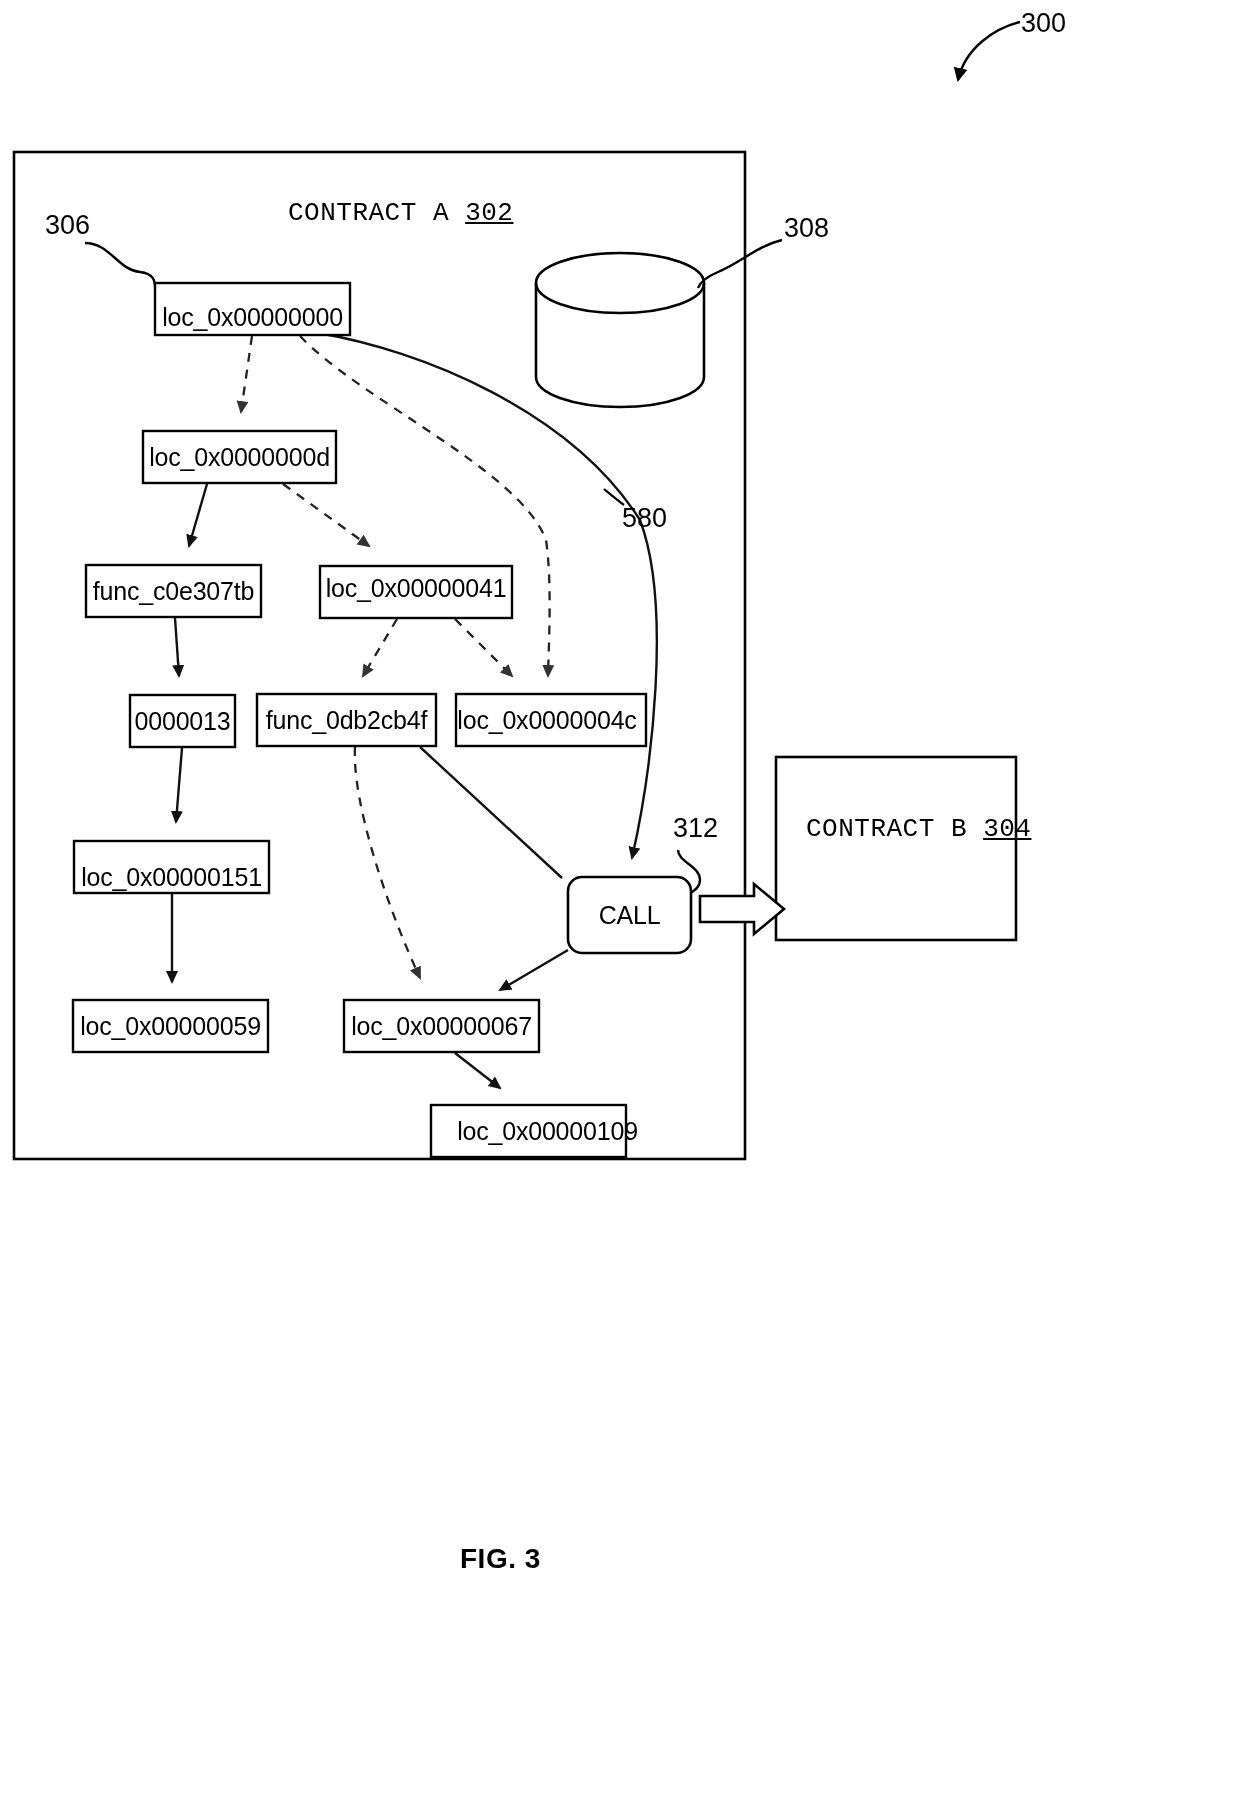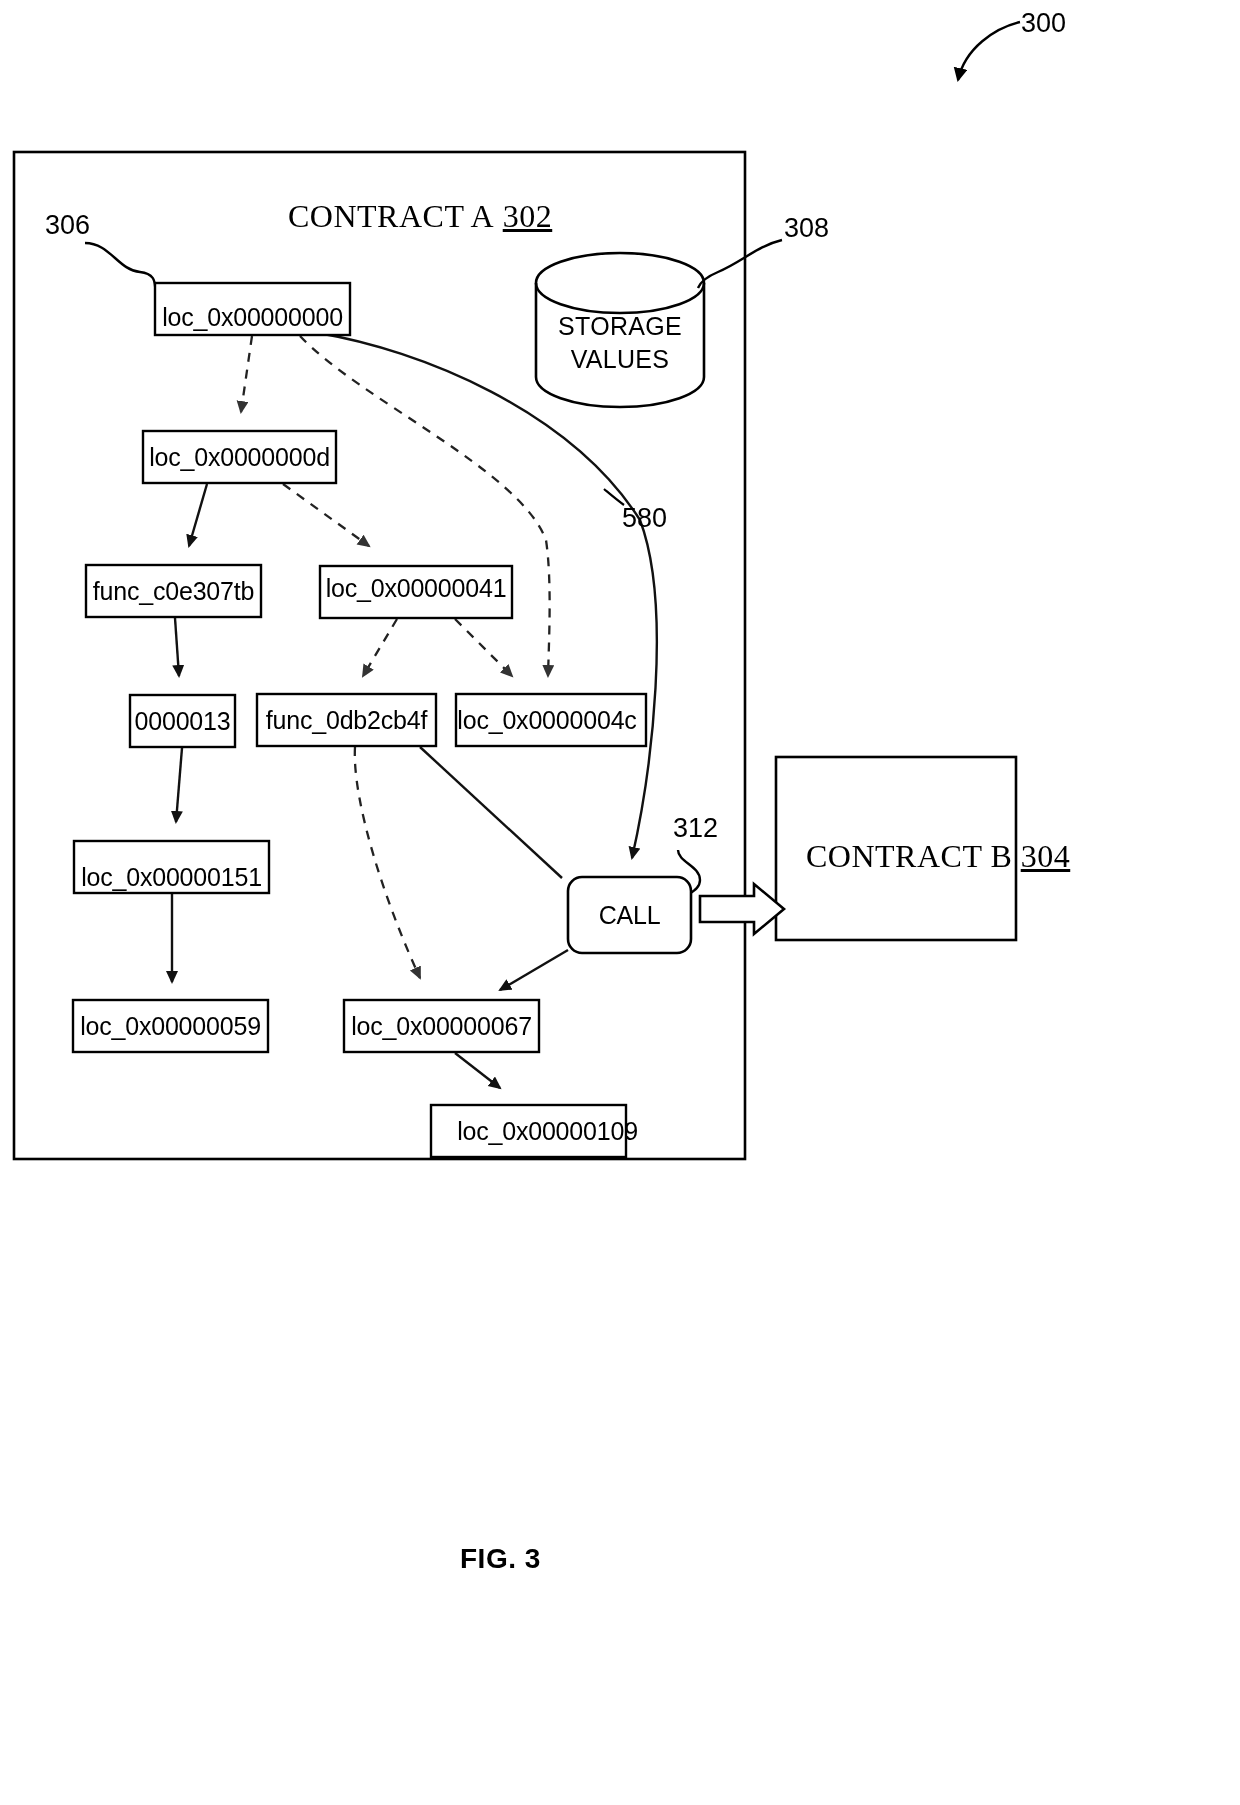--- a/index.html
+++ b/index.html
@@ -44,22 +44,22 @@
   }
   .ref-num {
     position: absolute;
     font-family: "Liberation Sans", sans-serif;
     font-size: 27px;
     color: #000000;
     white-space: nowrap;
   }
   .title-text {
     position: absolute;
-    font-family: Liberation Serif, serif;
-    font-size: 32px;
+    font-family: Liberation Mono, monospace;
+    font-size: 26px;
     letter-spacing: 0.5px;
     color: #000000;
     white-space: nowrap;
   }
   .title-text .ref-underline {
     text-decoration: underline;
   }
   .cyl-text {
     position: absolute;
     text-align: center;
@@ -173,28 +173,24 @@
         <rect x="431" y="1105" width="195" height="52" fill="#ffffff" stroke="#000000" stroke-width="2.4"></rect>
       </g>
   </svg>
 
   <div class="ref-num" style="left:1021px; top:8px;">300</div>
 
   <div class="title-text" style="left:288px; top:198px;">
     <span>CONTRACT A</span><span>&nbsp;</span><span class="ref-underline">302</span>
   </div>
 
-  <div class="title-text" style="left:806px; top:838px;">
+  <div class="title-text" style="left:806px; top:814px;">
     <span>CONTRACT B</span><span>&nbsp;</span><span class="ref-underline">304</span>
   </div>
 
-  <div class="cyl-text" style="left:536px; top:310px; width:168px;">
-    <div>STORAGE</div>
-    <div>VALUES</div>
-  </div>
 
   <div class="ref-num" style="left:45px; top:210px;">306</div>
 
   <div class="ref-num" style="left:784px; top:213px;">308</div>
 
   <div class="ref-num" style="left:622px; top:503px;">580</div>
 
   <div class="ref-num" style="left:673px; top:813px;">312</div>
 
   <div class="fig-caption" style="left:460px; top:1543px;">FIG. 3</div>

